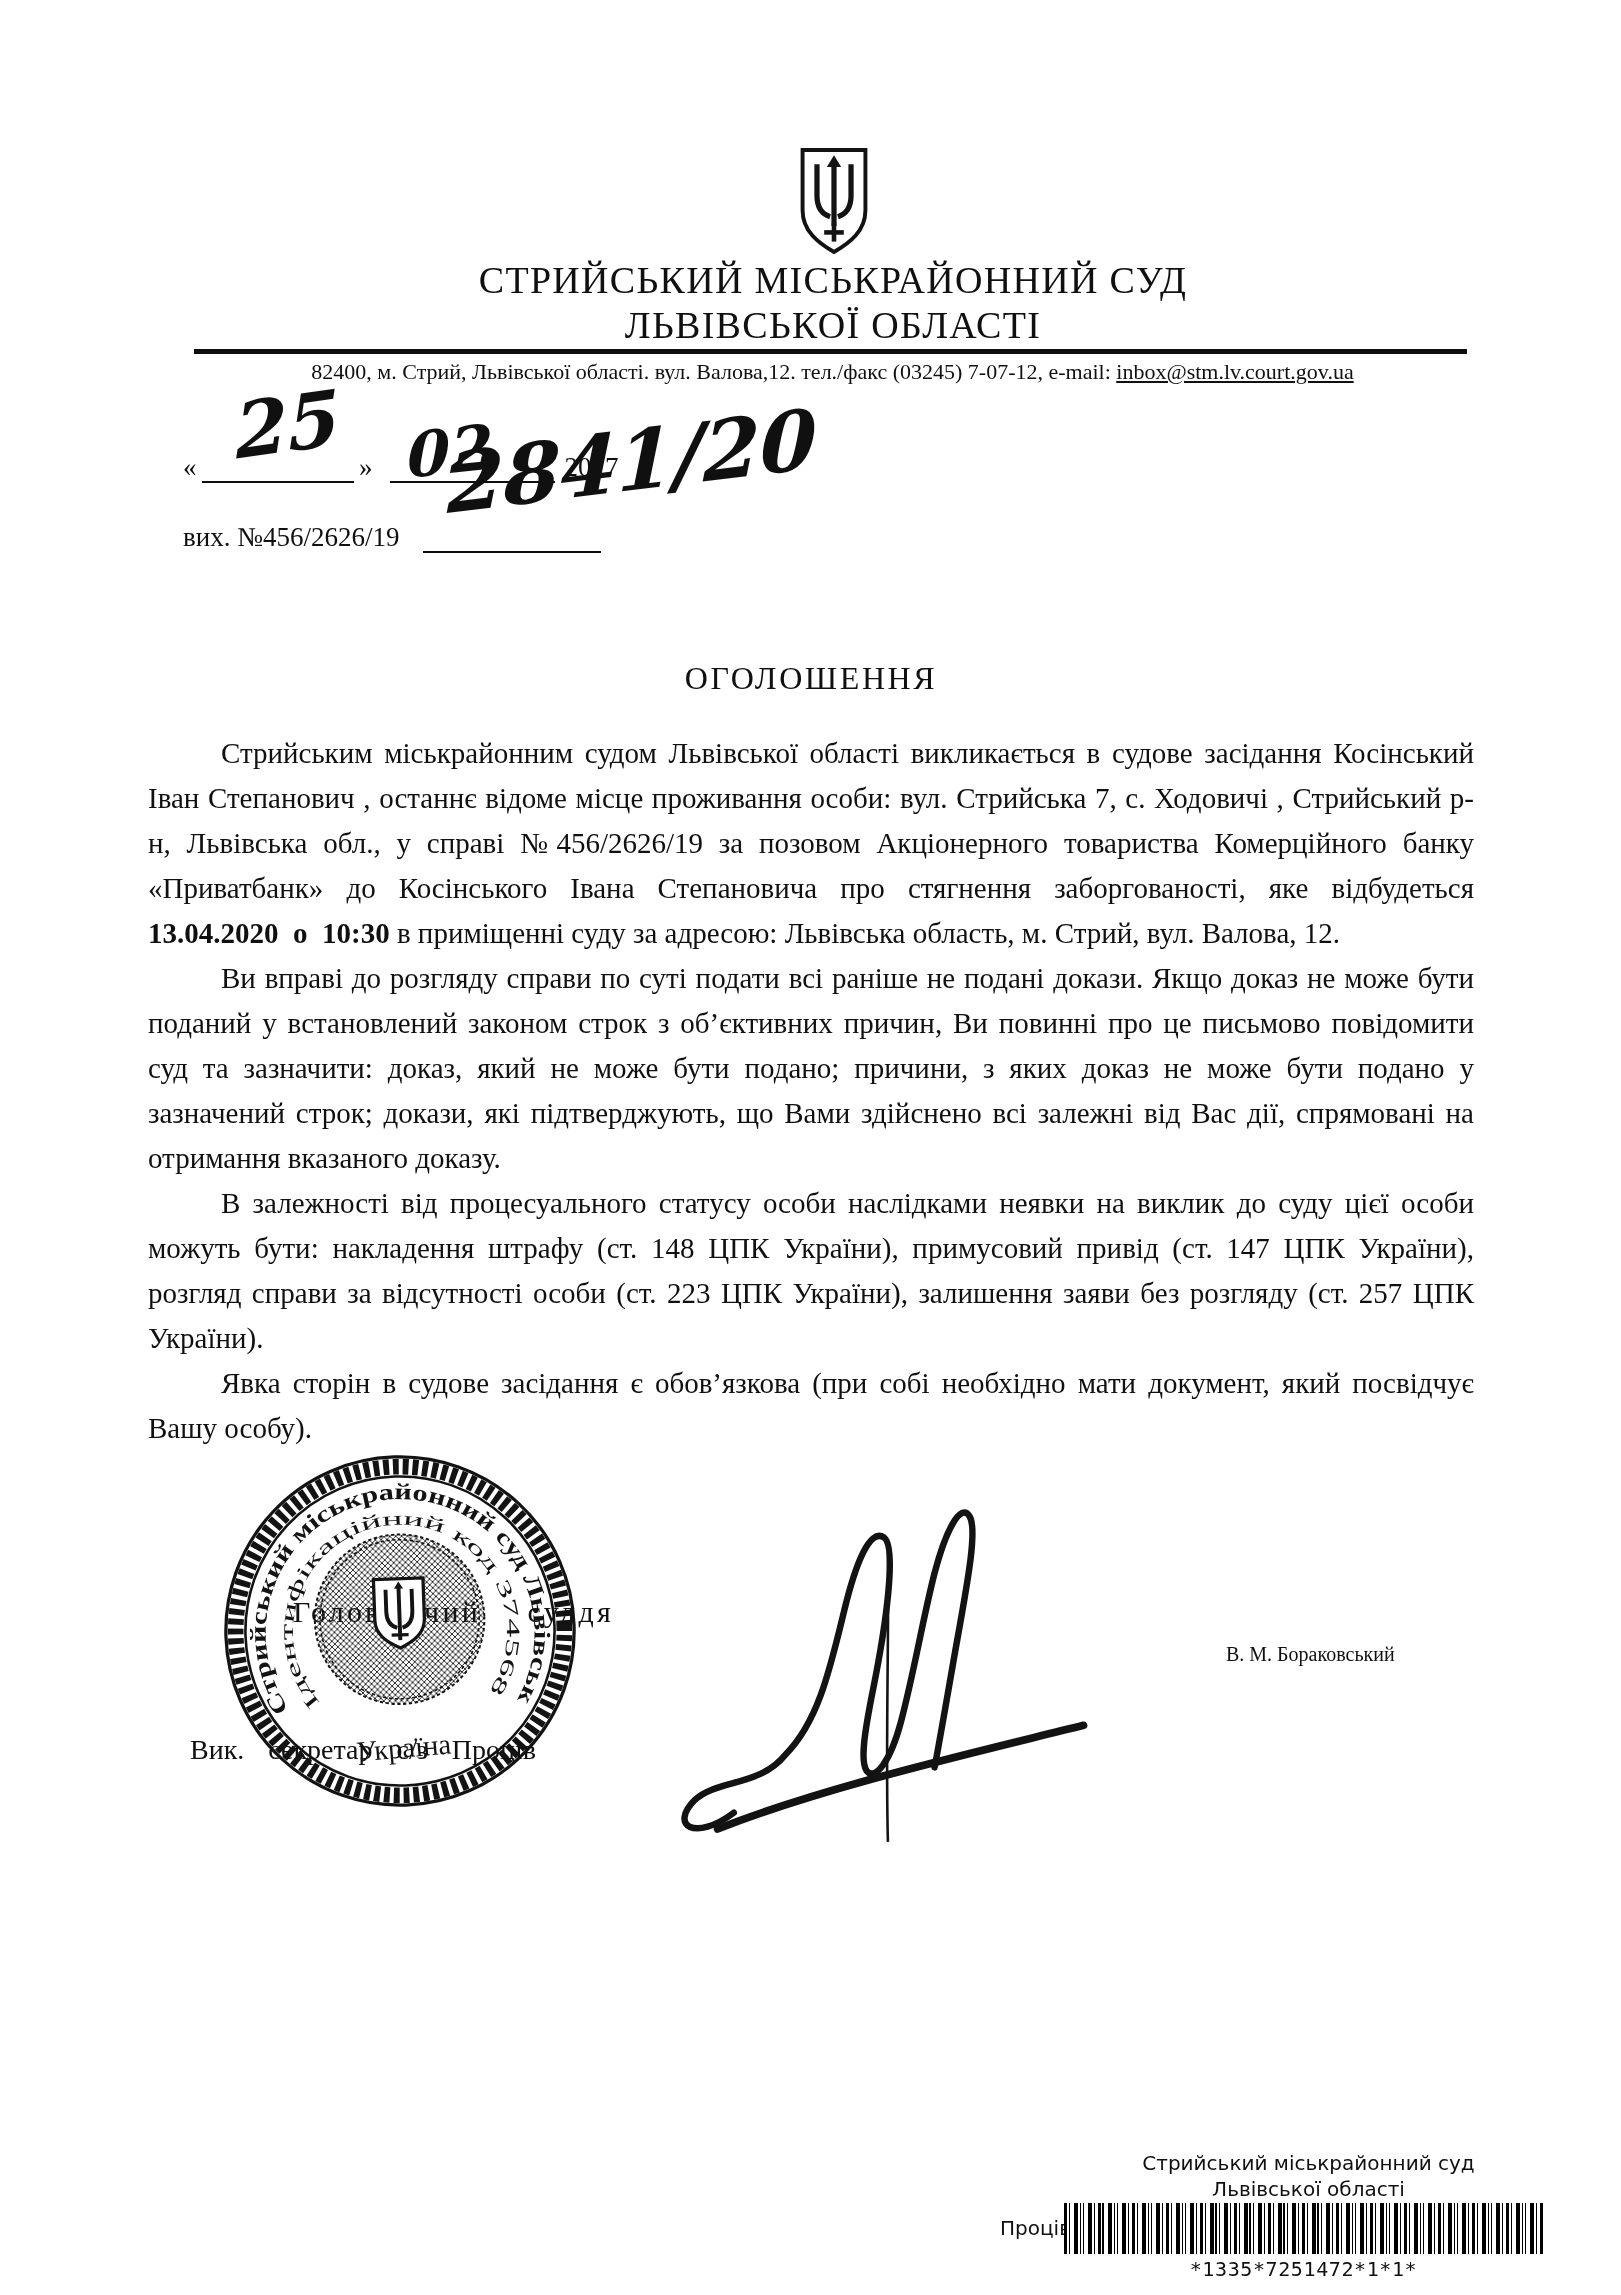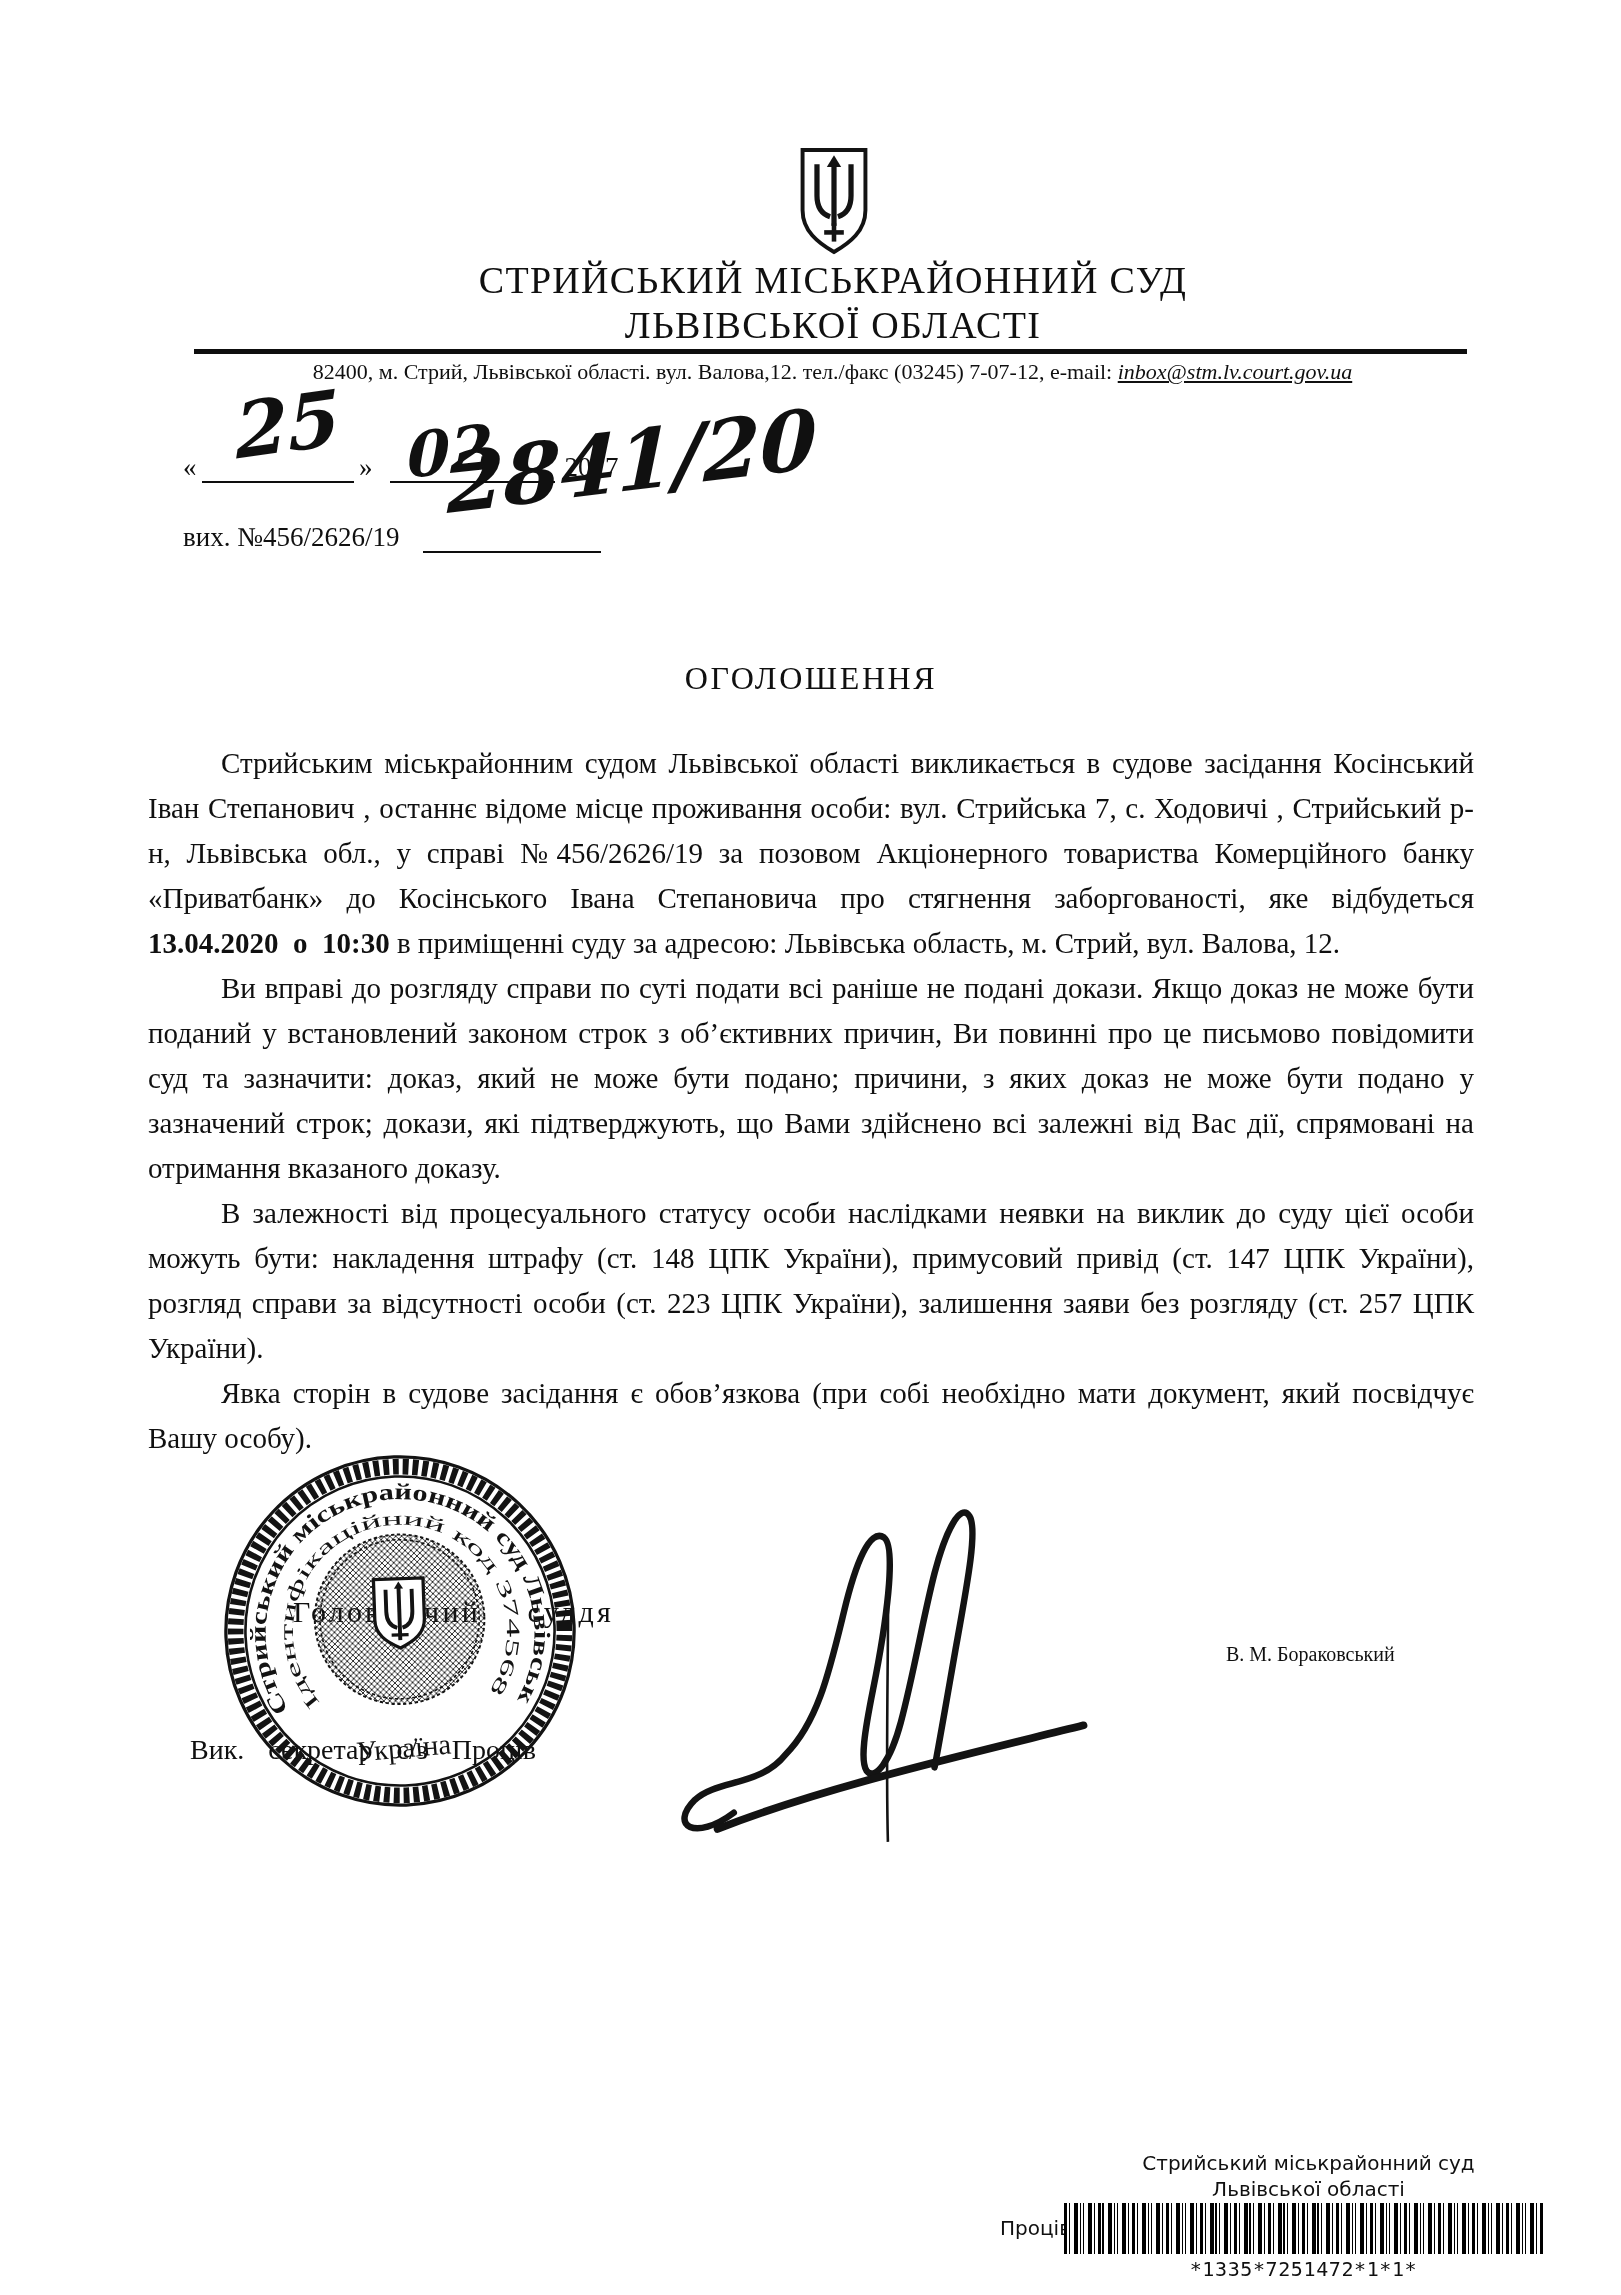--- a/index.html
+++ b/index.html
@@ -13,40 +13,40 @@
   .abs { position:absolute; }
 
   
   .emblem { left:797px; top:146px; width:74px; height:110px; }
   .court-line { left:104px; width:1458px; text-align:center;
     font-size:38px; letter-spacing:1.3px; font-weight:500; }
   .court-line.l1 { top:258px; }
   .court-line.l2 { top:303px; }
   .header-rule { left:194px; top:349px; width:1273px; height:4.5px; background:#0e0e0e; }
   .address { left:84px; width:1497px; top:359px; text-align:center; font-size:22px; }
-  .address a { color:#101010;font-style:italic; }
+  .address a { color:#101010; }
 
   
   .ref-row { left:183px; font-size:27px; display:flex; align-items:flex-end; }
   .ref-row1 { top:447px; }
   .ref-row2 { top:517px;gap:12px; }
   .blank { display:inline-block; border-bottom:2.6px solid #0e0e0e; height:36px; }
   .b1 { width:152px; margin:0 5.2px; }
   .b2 { width:165px; margin:0 9px 0 18px; }
   .b3 { width:178px; margin-left:11.7px; }
   .hand { font-family:"DejaVu Serif", serif; font-style:italic; font-weight:bold;
           line-height:1; white-space:nowrap; }
   .hand-day   { left:235px; top:387px; font-size:76px; transform:rotate(-8deg) skewX(-6deg); }
   .hand-month { left:407px; top:421px; font-size:62px;  transform:rotate(-6deg) skewX(-6deg); }
   .hand-num   { left:446px; top:420px; font-size:82px; transform:rotate(-7deg) skewX(-8deg); }
 
   
   .doc-body { left:148px; top:660px; width:1326px; }
   .doc-title { text-align:center; font-size:32px; letter-spacing:2.6px; font-weight:500;
-               margin-bottom:44px; }
+               margin-bottom:34px; }
   .doc-body p { font-size:29px; line-height:45px; text-align:justify; text-indent:73px; }
   .hearing { font-weight:bold; text-decoration-thickness:2.6px;
              text-underline-offset:5.2px; white-space:pre; }
 
   
   .judge-label { left:293px; top:1595px; font-size:30px; letter-spacing:3.2px; word-spacing:36px; }
   .judge-name  { left:1226px; top:1643px; font-size:20px; }
   .clerk-label { left:190px; top:1734px; font-size:28px; word-spacing:17px; }
   .stamp { left:220px; top:1451px; width:360px; height:360px; transform:rotate(-2deg); }
   .signature { left:656px; top:1476px; width:447px; height:408px; }

